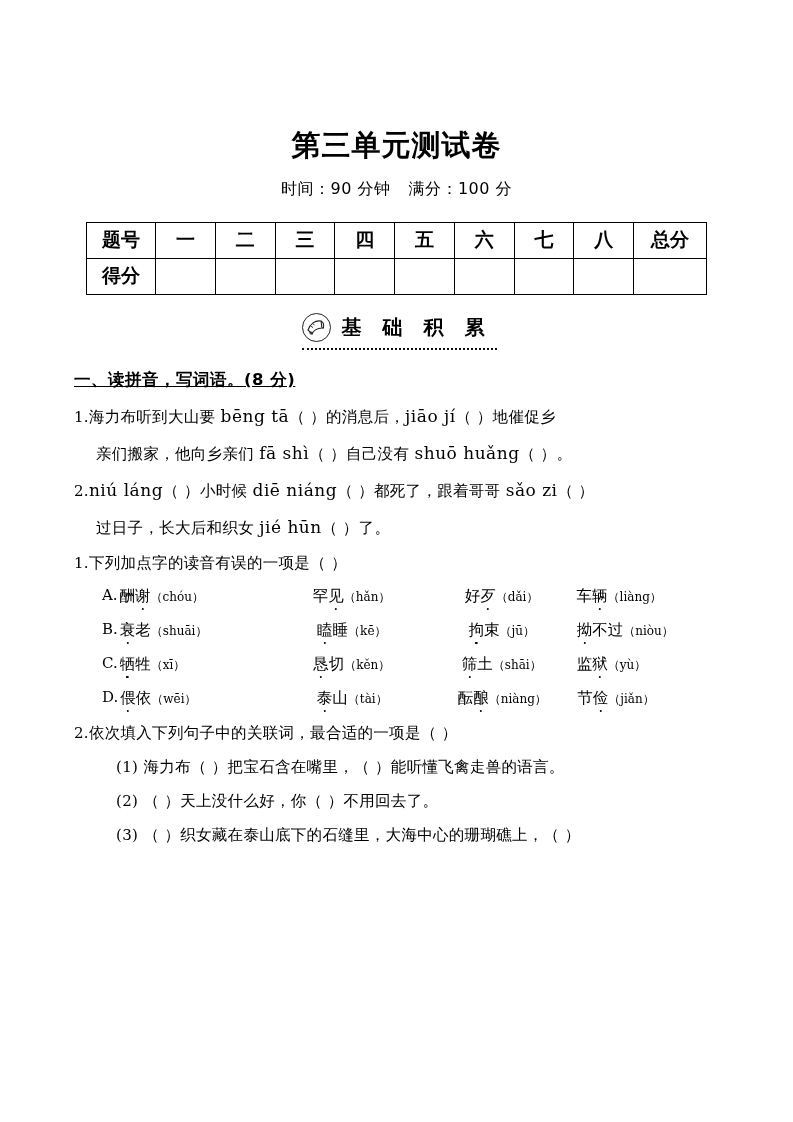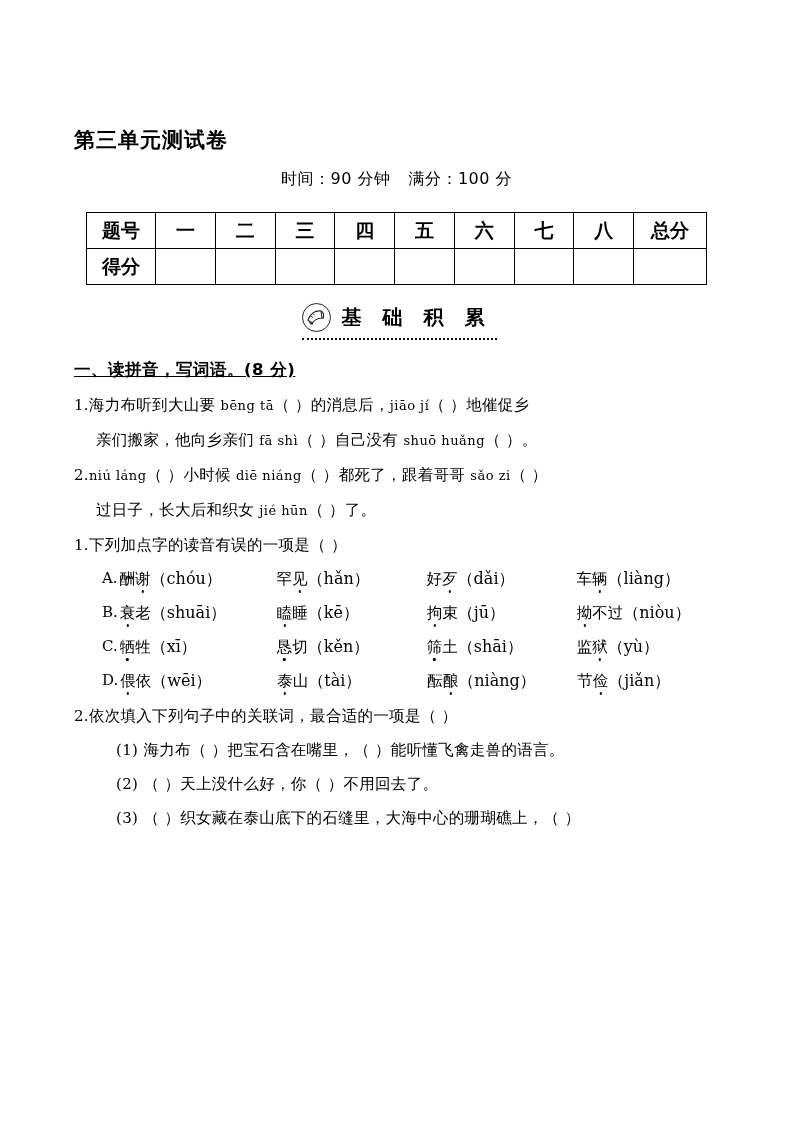--- a/index.html
+++ b/index.html
@@ -18,21 +18,22 @@
   .page {
     width: 793px;
     height: 1122px;
     position: relative;
     box-sizing: border-box;
     padding: 0 74px;
   }
 
   
   .title {
-    font-size: 21px;
+    text-align: center;
+    font-size: 29px;
     font-weight: bold;
     letter-spacing: 1px;
     margin-top: 128px;
     line-height: 1.2;
   }
   .subtitle {
     text-align: center;
     font-size: 16px;
     margin-top: 16px;
     letter-spacing: 0.5px;
@@ -107,21 +108,21 @@
   .line {
     font-size: 15.5px;
     margin-top: 14px;
     letter-spacing: 0.3px;
     line-height: 1.35;
     white-space: nowrap;
   }
   .line.indent1 { padding-left: 22px; }
   .py {
     font-family: "DejaVu Serif", "Liberation Serif", serif;
-    font-size: 13px;
+    font-size: 17px;
     letter-spacing: 0.5px;
   }
   .num {
     font-family: "DejaVu Serif", "Liberation Serif", serif;
     font-size: 15px;
   }
 
   
   .choice {
     font-size: 15.5px;
@@ -132,40 +133,40 @@
   }
   .choice .letter {
     font-family: "DejaVu Serif", "Liberation Serif", serif;
     font-size: 15px;
     margin-right: 2px;
   }
   .choice .item {
     display: inline-block;
   }
   .choice .item.w1 { width: 157px; }
-  .choice .item.w2 { width: 150px; }
+  .choice .item.w2 { width: 150px; text-align: center; }
   .choice .item.w3 { width: 140px; }
   .dotted {
     position: relative;
     display: inline-block;
   }
   .dotted::after {
     content: "";
     position: absolute;
     left: 50%;
     transform: translateX(-50%);
     bottom: -3px;
     width: 2.4px;
     height: 2.4px;
     border-radius: 50%;
     background: #000;
   }
   .pron {
     font-family: "DejaVu Serif", "Liberation Serif", serif;
-    font-size: 16px;
+    font-size: 12px;
   }
   .sub-line {
     font-size: 15.5px;
     margin-top: 13px;
     padding-left: 42px;
     white-space: nowrap;
     letter-spacing: 0.3px;
   }
   .sub-line.cont { padding-left: 92px; margin-top: 10px; }
   .slabel {

